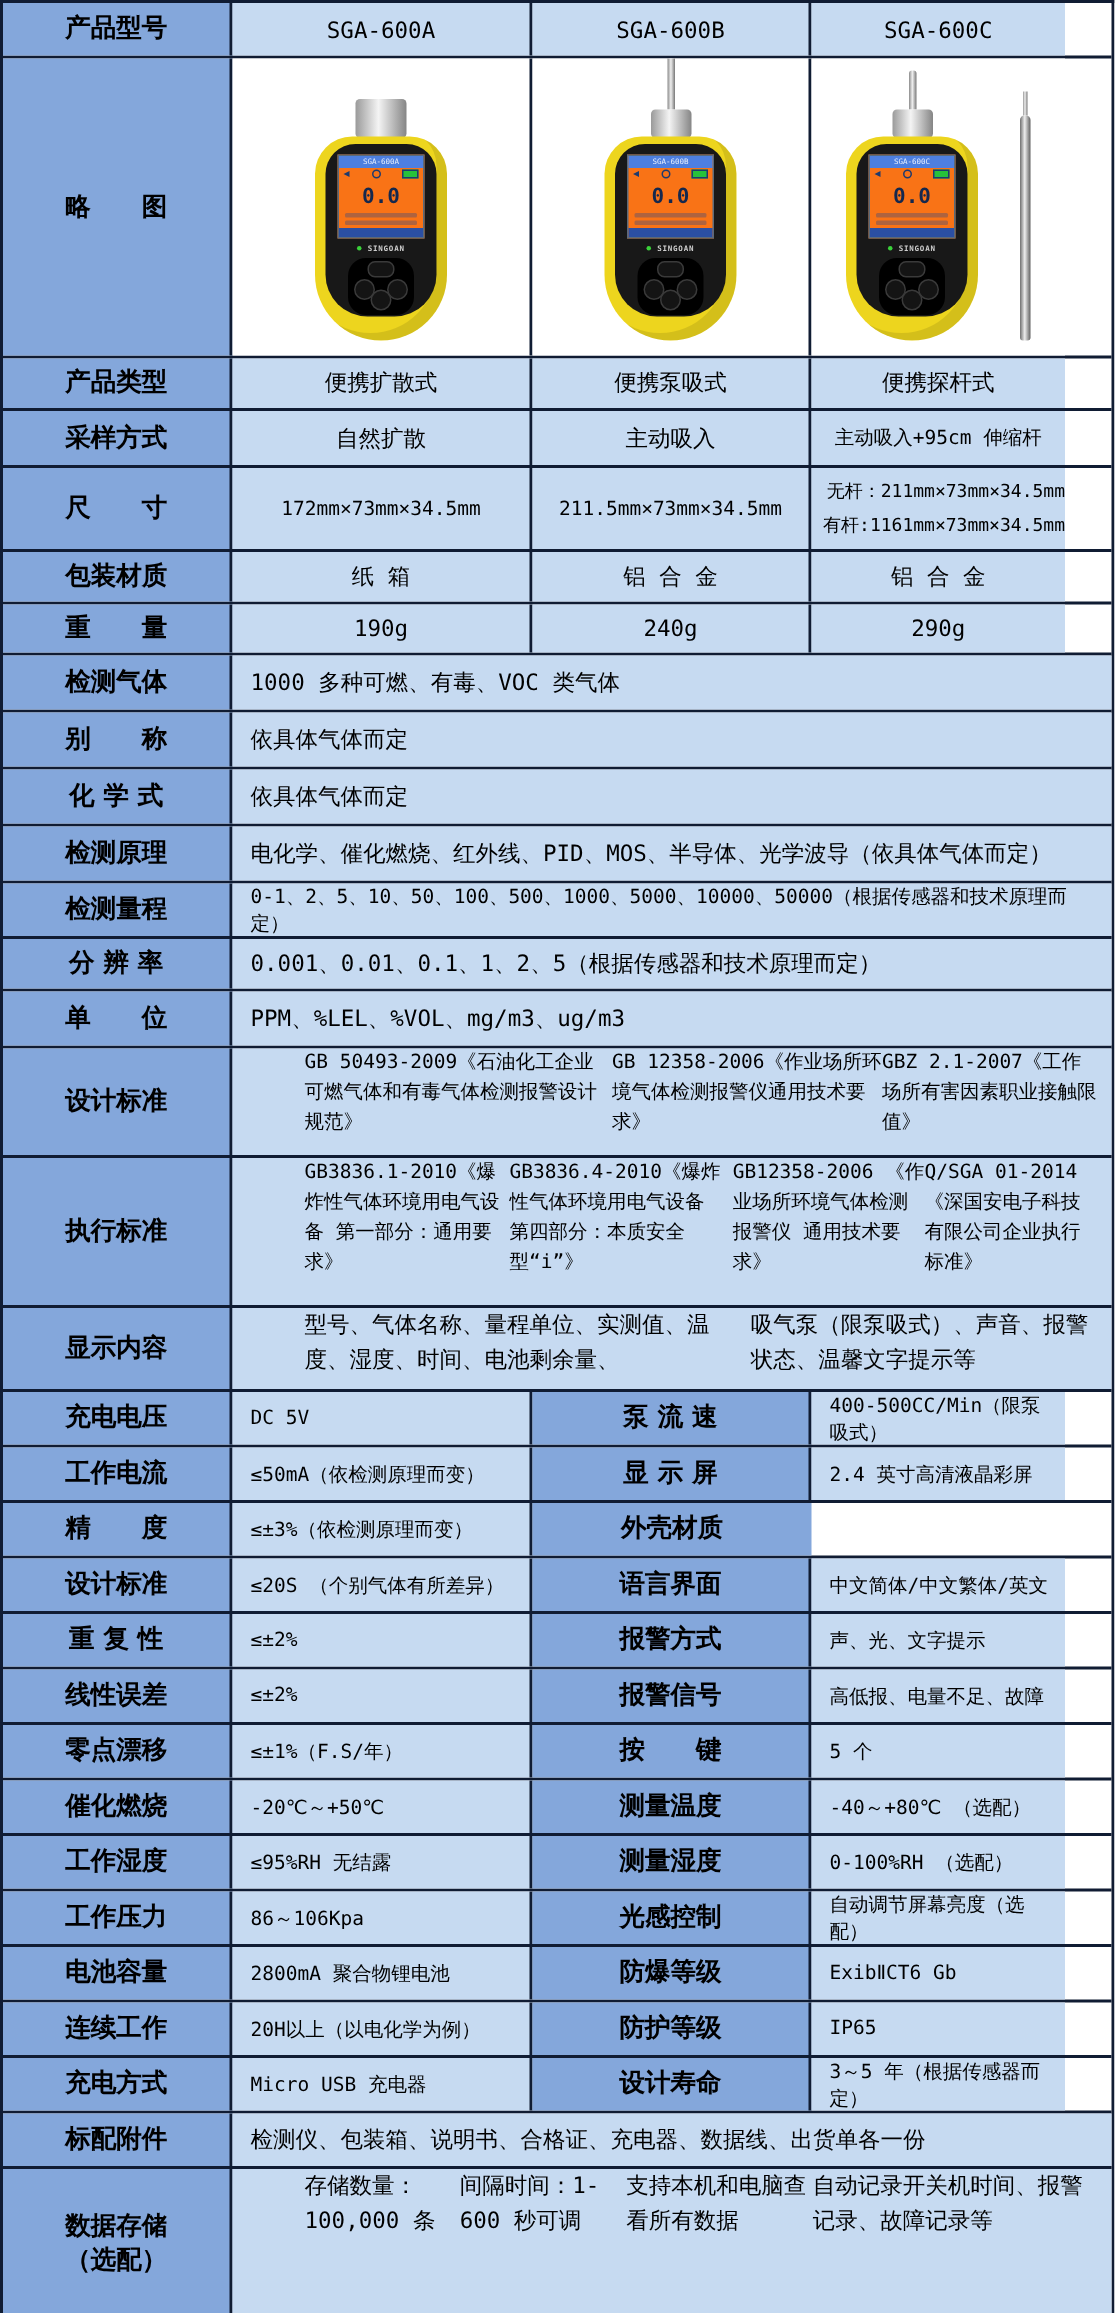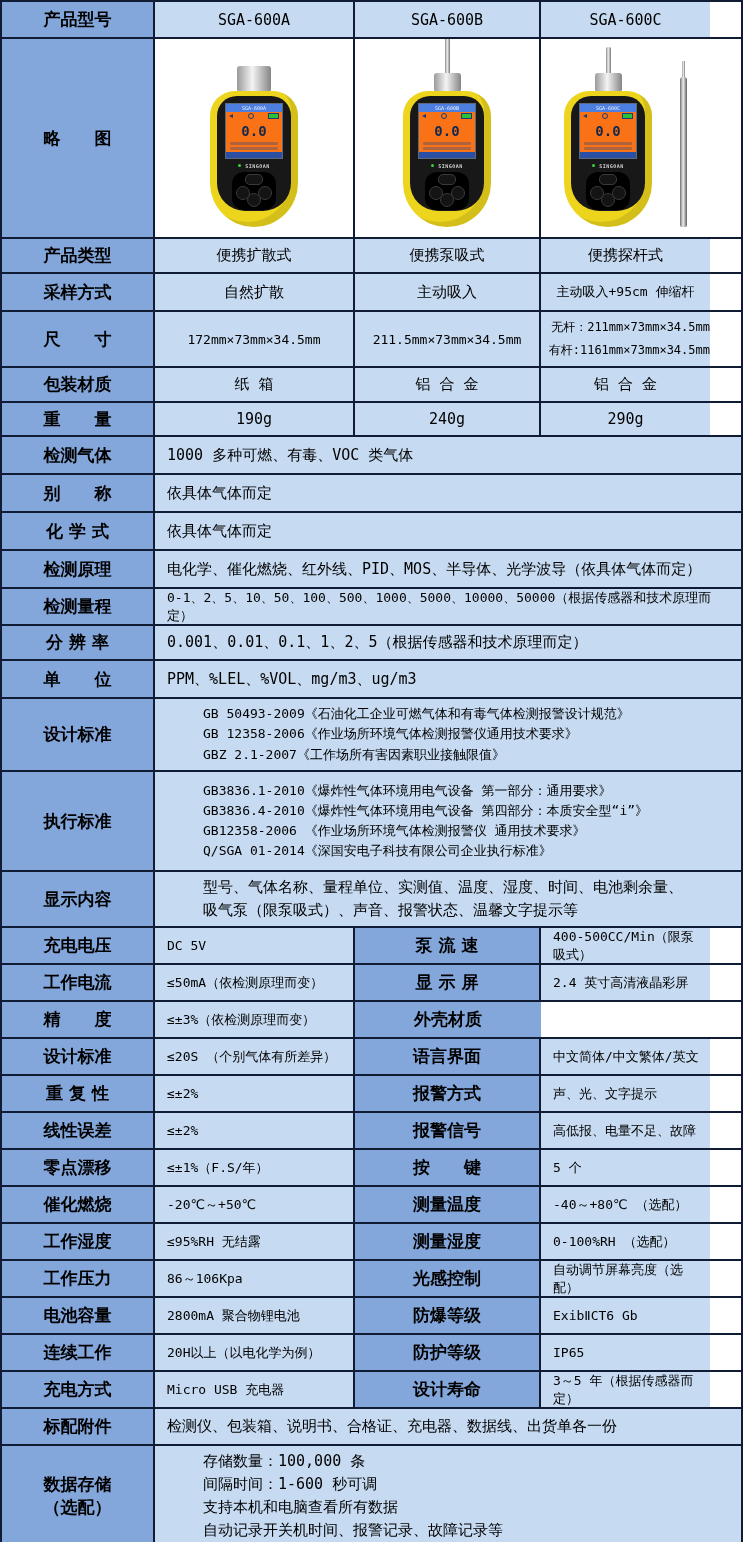--- a/index.html
+++ b/index.html
@@ -13,21 +13,21 @@
       font-family:"DejaVu Sans","Liberation Sans",sans-serif;flex-direction:column;line-height:1.35;}
   .v{background:#c6daf1;font-size:15px;}
   .vc{justify-content:center;text-align:center;}
   .vl{justify-content:flex-start;padding-left:12px;padding-right:8px;}
   .white{background:#fff;justify-content:center;align-items:flex-end;padding-bottom:10px;}
   .c1{width:153px;}
   .c2{width:200px;}
   .c3{width:186px;}
   .c4{width:169px;}
   .span3{width:586px;}
-  .lines{flex-direction:column;align-items:flex-start;justify-content:center;line-height:1.55;padding-left:48px;}
+  .lines{flex-direction:row;align-items:flex-start;justify-content:flex-end;line-height:1.55;padding-left:48px;}
   .dims{flex-direction:column;align-items:flex-end;justify-content:center;padding-left:6px;font-size:12px;line-height:1.9;}
   .small{font-size:13px;}
   .h37{height:37px}.h200{height:200px}.h35{height:35px}.h38{height:38px}.h56{height:56px}
   .h34{height:34px}.h73{height:73px}.h100{height:100px}
   
   .device{display:flex;flex-direction:column;align-items:center;}
   .probe{width:5px;background:linear-gradient(90deg,#8a8a8a,#efefef 45%,#777);border-radius:2px 2px 0 0;}
   .probeB{height:36px}.probeC{height:26px}
   .cap{background:linear-gradient(90deg,#9a9a9a,#f4f4f4 45%,#858585);border-radius:3px;}
   .capA{width:34px;height:26px}.capB{width:27px;height:19px}

